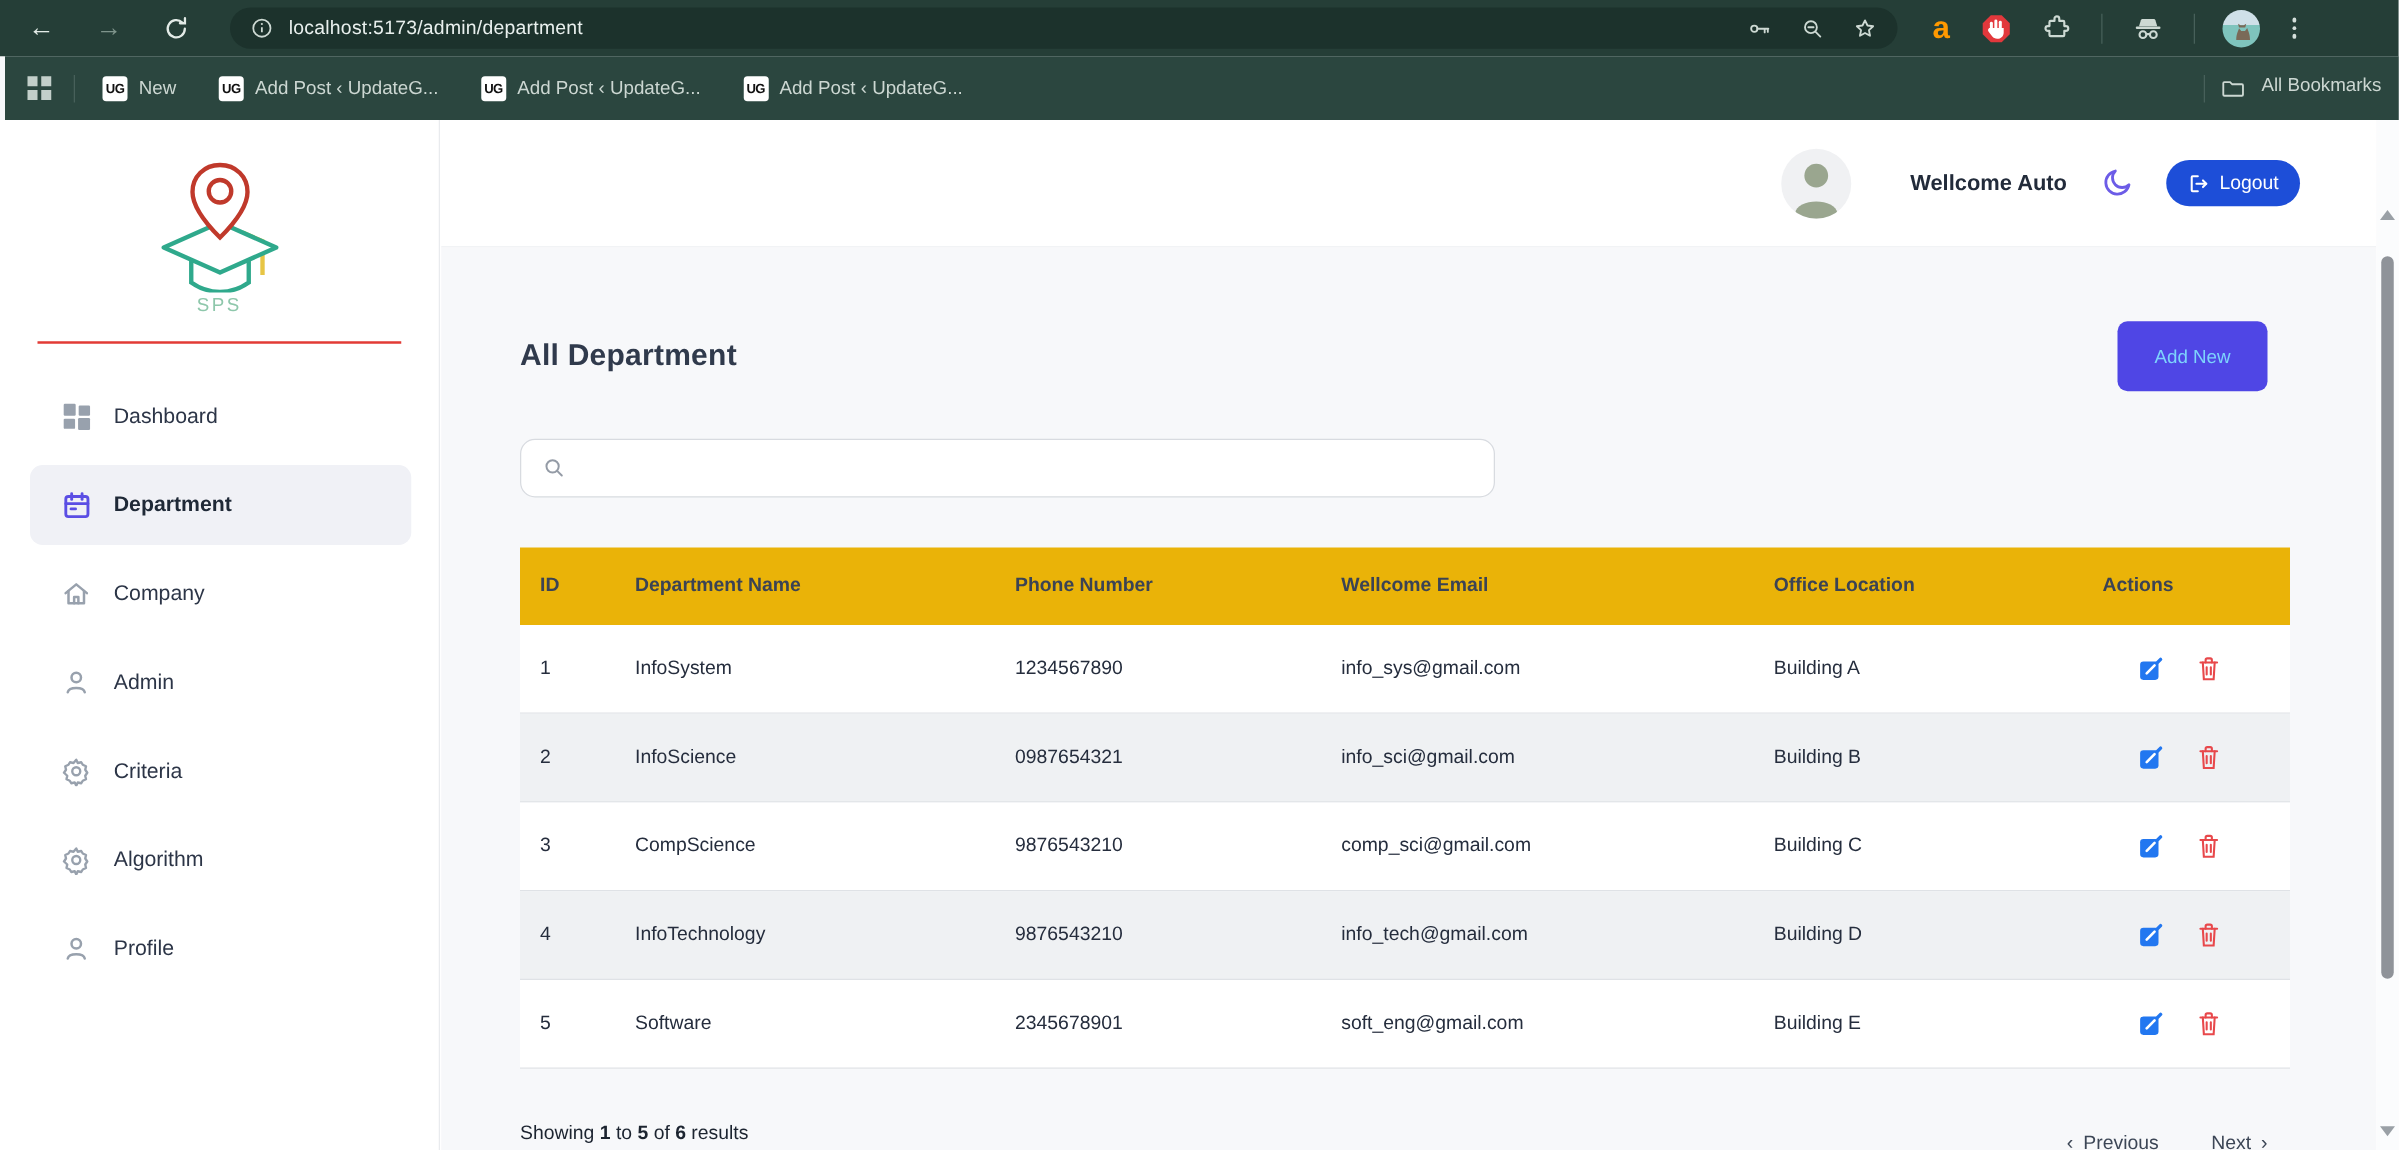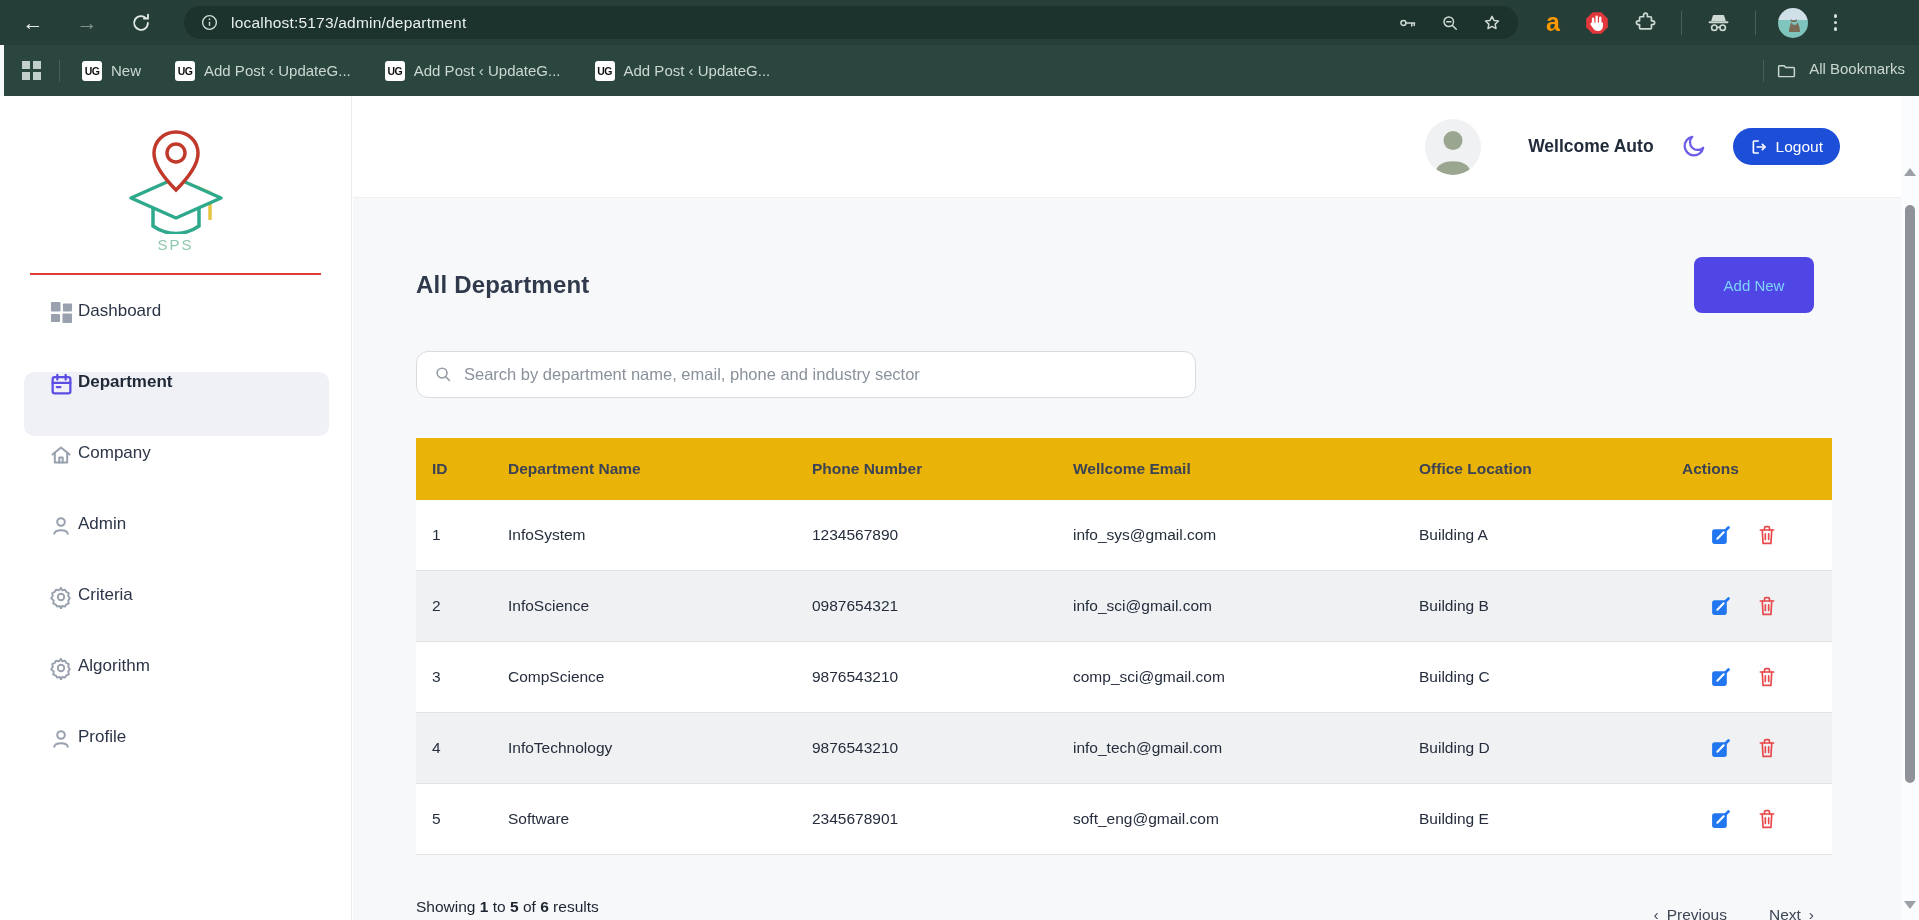--- a/index.html
+++ b/index.html
@@ -31,21 +31,21 @@
   .bm-right{margin-left:auto;display:flex;gap:12px;cursor:pointer}
 
   
   .page{position:absolute;top:96px;left:0;width:1919px;height:824px;background:#fff}
 
   .sidebar{position:absolute;top:0;left:0;width:352px;height:824px;background:#fff;border-right:1px solid #e9ebee}
   .logo-wrap{margin-top:32px;text-align:center}
   .logo-text{margin-top:2px;font-size:15px;letter-spacing:2px;color:#8ec7ab}
   .red-line{margin:20px 30px 0 30px;border-top:2px solid #e23b36}
   .nav{margin-top:26px;padding:0 22px 0 24px;list-style:none}
-  .nav li{display:flex;align-items:flex-start;height:64px;margin-bottom:7px;padding-left:24px;border-radius:10px;cursor:pointer;gap:4px}
+  .nav li{display:flex;align-items:center;height:64px;margin-bottom:7px;padding-left:24px;border-radius:10px;cursor:pointer;gap:17px}
   .nav li .lbl{font-size:17px;color:#2c3547;font-weight:500}
   .nav li.active{background:#f0f1f6}
   .nav li.active .lbl{font-weight:600;color:#1f2937}
   .nav-ic{width:26px;display:flex;justify-content:center;flex:none}
 
   .site-header{position:absolute;top:0;left:353px;width:1548px;height:102px;background:#fff;border-bottom:1px solid #edeff2;display:flex;align-items:center;justify-content:flex-end;padding-right:61px;gap:26px}
   .user-avatar{width:56px;height:56px;border-radius:50%;overflow:hidden;background:#f0f1f3;flex:none}
   .welcome{font-size:17.5px;font-weight:bold;color:#222b3a;margin-left:21px}
   .moon-btn{cursor:pointer;display:flex}
   .logout-btn{height:37px;border:none;border-radius:18.5px;background:#1d4ed8;color:#fff;font-size:15.5px;font-family:"Liberation Sans",sans-serif;display:flex;align-items:center;gap:8px;padding:0 17px;cursor:pointer}
@@ -310,21 +310,20 @@
     <div class="title-row">
       <h1 class="page-title">All Department</h1>
       <button class="add-new">Add New</button>
     </div>
 
     <div class="search-box">
       <svg width="19" height="19" viewBox="0 0 24 24" fill="none" stroke="#949ba6" stroke-width="2" stroke-linecap="round">
           <circle cx="10.2" cy="10.2" r="6.2"></circle>
           <line x1="14.8" y1="14.8" x2="19.5" y2="19.5"></line>
         </svg>
-      <input type="text" placeholder="Search by department name, email, phone and industry sector" style="">
     </div>
 
     <div class="dtable">
       <div class="trow head">
         <span>ID</span>
         <span>Department Name</span>
         <span>Phone Number</span>
         <span>Wellcome Email</span>
         <span>Office Location</span>
         <span>Actions</span>

